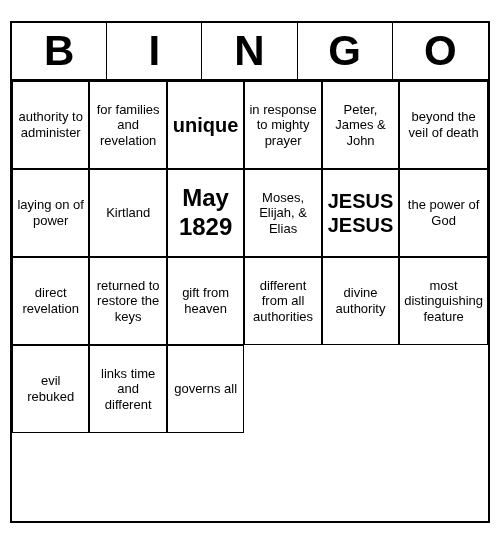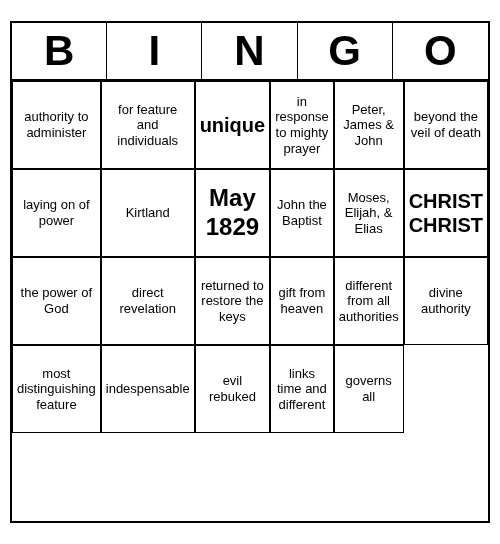--- a/index.html
+++ b/index.html
@@ -61,36 +61,34 @@
 <div class="bingo-card">
   <div class="bingo-header">
   <div class="bingo-header-cell">B</div>
       <div class="bingo-header-cell">I</div>
       <div class="bingo-header-cell">N</div>
       <div class="bingo-header-cell">G</div>
       <div class="bingo-header-cell">O</div>
     </div>
   <div class="bingo-grid">
   <div class="bingo-cell">authority to administer</div>
-      <div class="bingo-cell">for feature and individuals</div>
+      <div class="bingo-cell">for families and revelation</div>
       <div class="bingo-cell medium-large">unique</div>
       <div class="bingo-cell">in response to mighty prayer</div>
       <div class="bingo-cell">Peter, James &amp; John</div>
       <div class="bingo-cell">beyond the veil of death</div>
       <div class="bingo-cell">laying on of power</div>
       <div class="bingo-cell">Kirtland</div>
       <div class="bingo-cell large-text">May 1829</div>
-      <div class="bingo-cell">John the Baptist</div>
       <div class="bingo-cell">Moses, Elijah, &amp; Elias</div>
-      <div class="bingo-cell medium-large">CHRIST CHRIST</div>
+      <div class="bingo-cell medium-large">JESUS JESUS</div>
       <div class="bingo-cell">the power of God</div>
       <div class="bingo-cell">direct revelation</div>
       <div class="bingo-cell">returned to restore the keys</div>
       <div class="bingo-cell">gift from heaven</div>
       <div class="bingo-cell">different from all authorities</div>
       <div class="bingo-cell">divine authority</div>
       <div class="bingo-cell">most distinguishing feature</div>
-      <div class="bingo-cell">indespensable</div>
       <div class="bingo-cell">evil rebuked</div>
       <div class="bingo-cell">links time and different</div>
       <div class="bingo-cell">governs all</div>
     </div>
 </div>
 
 </body></html>

